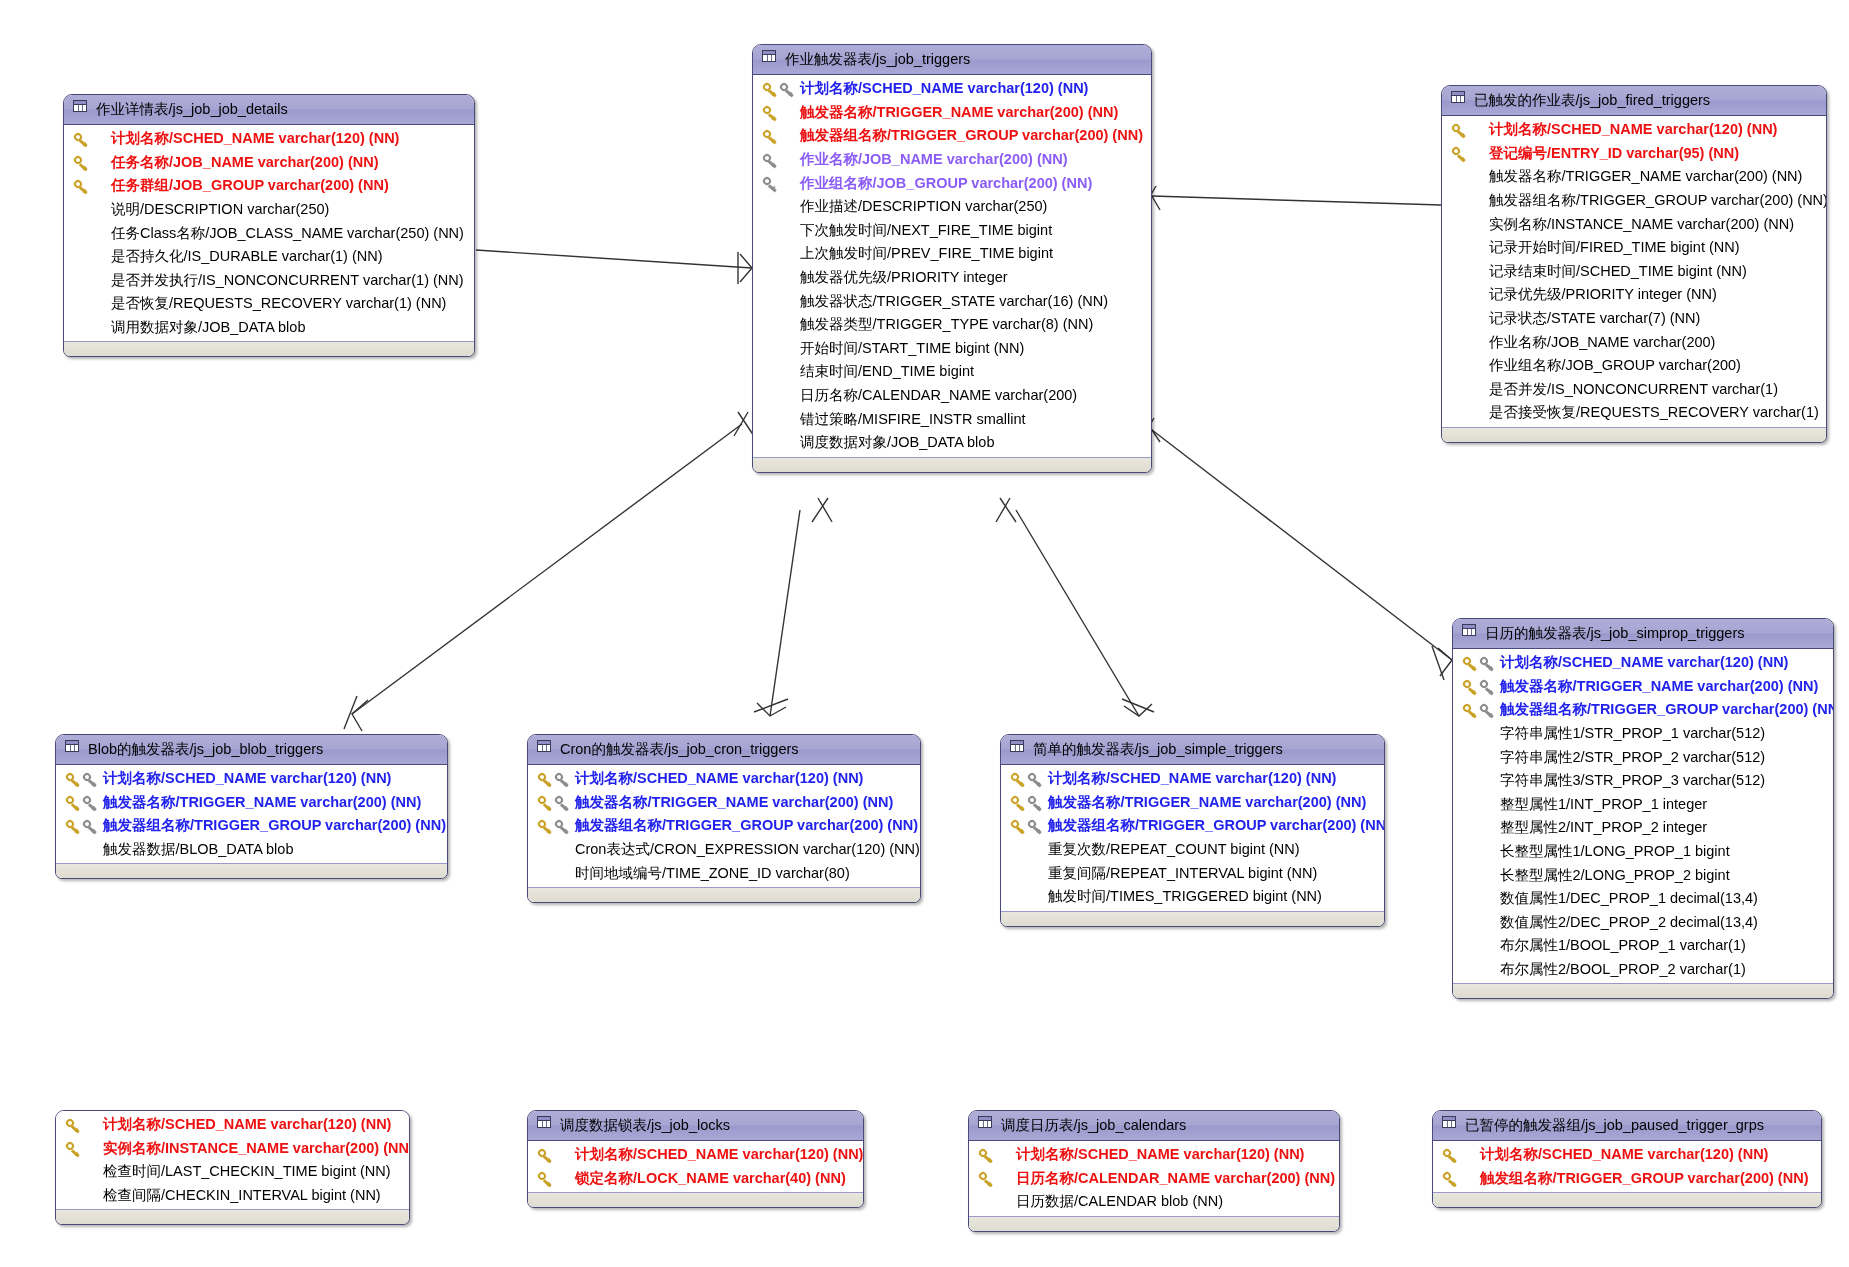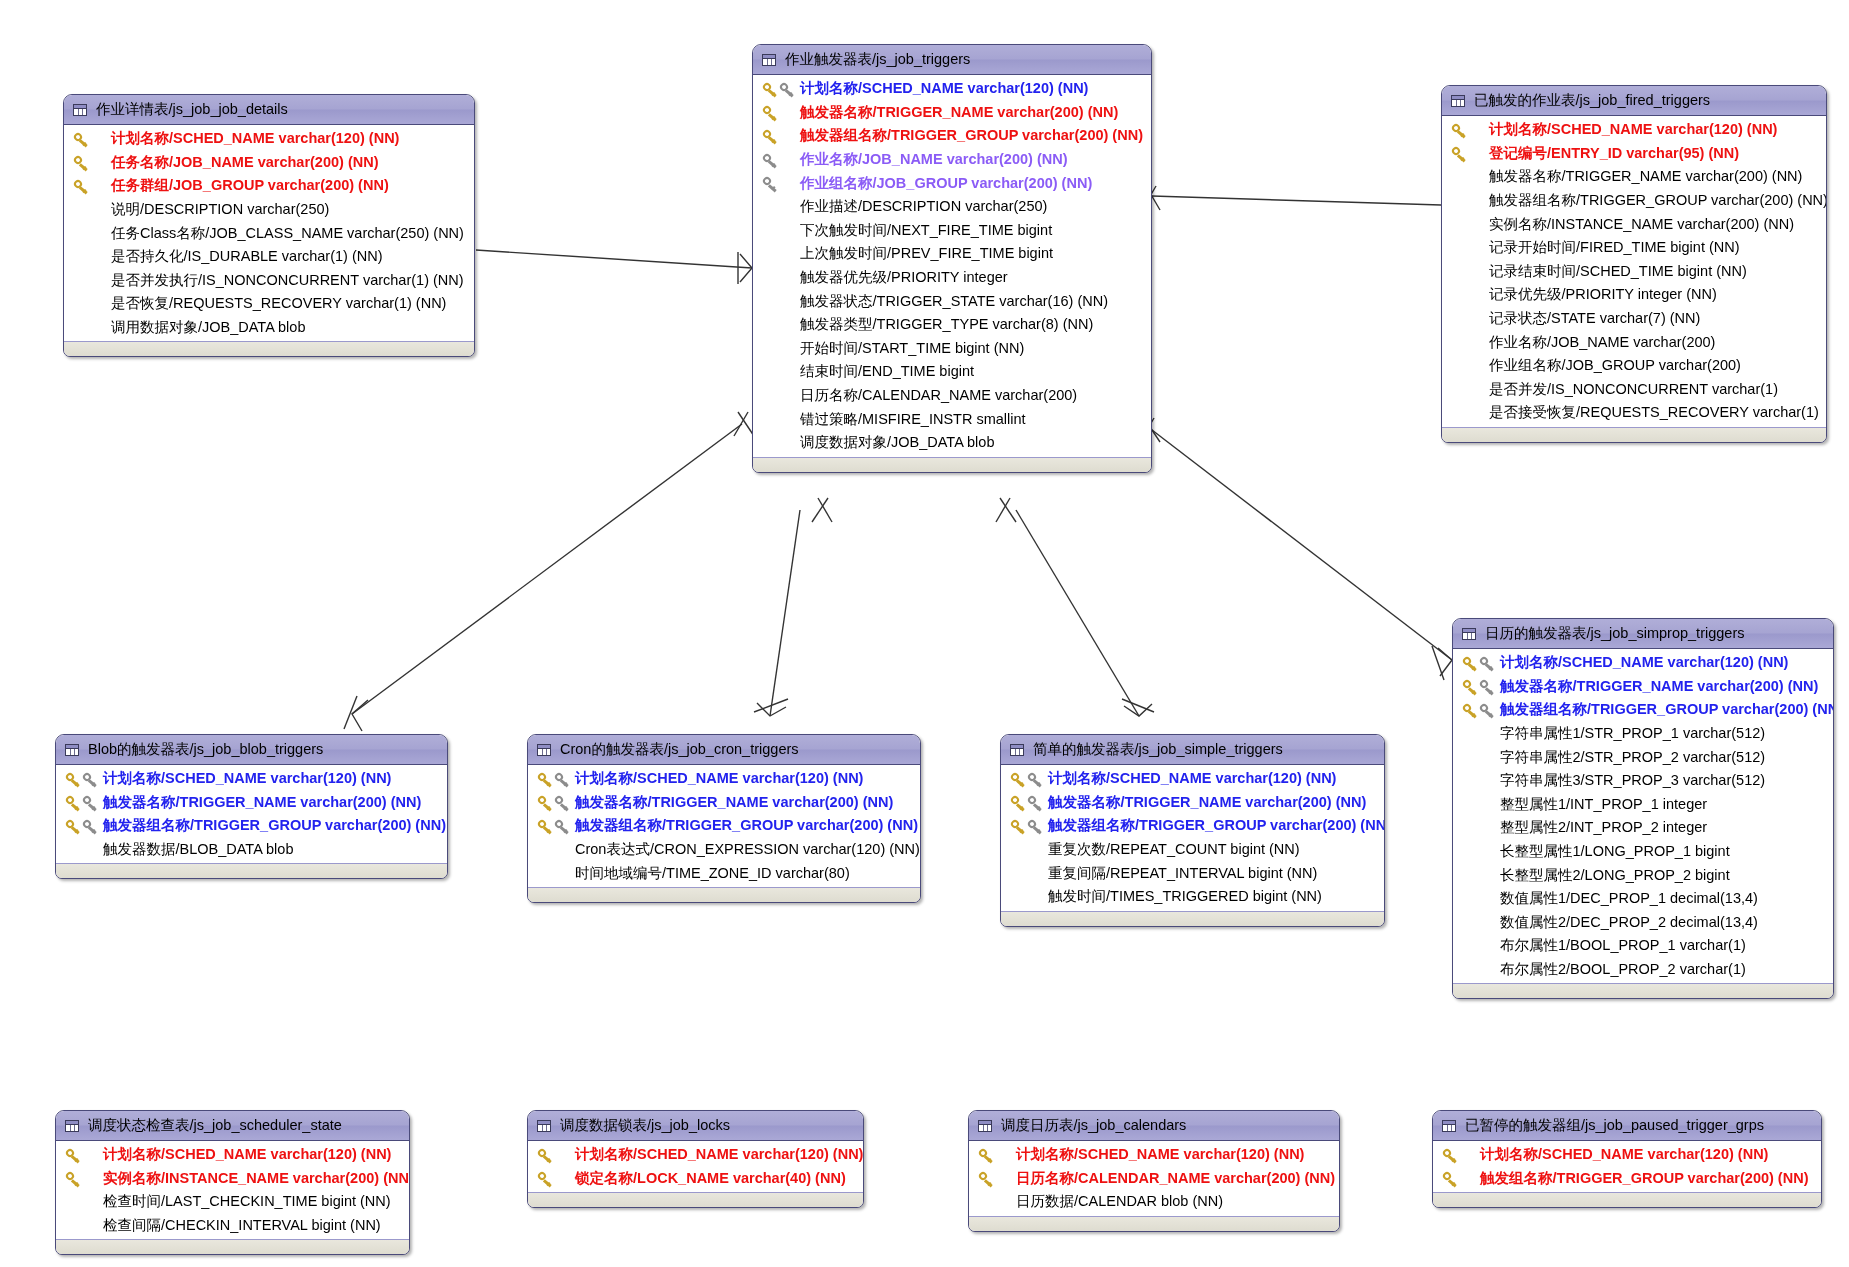--- a/index.html
+++ b/index.html
@@ -27,21 +27,21 @@
     z-index:2;
     box-sizing:border-box;
     border:1px solid #4a4a7a;
     border-radius:9px 9px 7px 7px;
     background:#ffffff;
     box-shadow:2px 2px 3px rgba(0,0,0,.30);
     overflow:hidden;
   }
   .entity-header{
     display:flex;
-    align-items:center;
+    align-items:flex-start;
     gap:9px;
     padding:5px 10px 5px 9px;
     background:linear-gradient(to bottom,#b0aed8 0%,#a6a4d2 48%,#9b99cc 52%,#aaa8d6 100%);
     border-bottom:1px solid #4a4a7a;
     border-radius:8px 8px 0 0;
     font-size:14.5px;
     color:#000000;
     white-space:nowrap;
   }
   .entity-body{
@@ -791,24 +791,20 @@
         </div>
         <div class="attr">
           <span class="keyslot"></span>
           <span class="keyslot"></span>
           <span class="attr-label c-black">触发时间/TIMES_TRIGGERED bigint (NN)</span>
         </div>
       </div>
       <div class="entity-footer"></div>
     </div>
     <div class="entity" style="left: 55px; top: 1110px; width: 355px;">
-      <div class="entity-header">
-        <span class="tblicon"></span>
-        <span class="entity-title">调度状态检查表/js_job_scheduler_state</span>
-      </div>
       <div class="entity-body">
         <div class="attr">
           <span class="keyslot">
             <span class="key">
               <span class="bow"></span>
               <span class="shaft"></span>
               <span class="tooth"></span>
             </span>
           </span>
           <span class="keyslot"></span>

